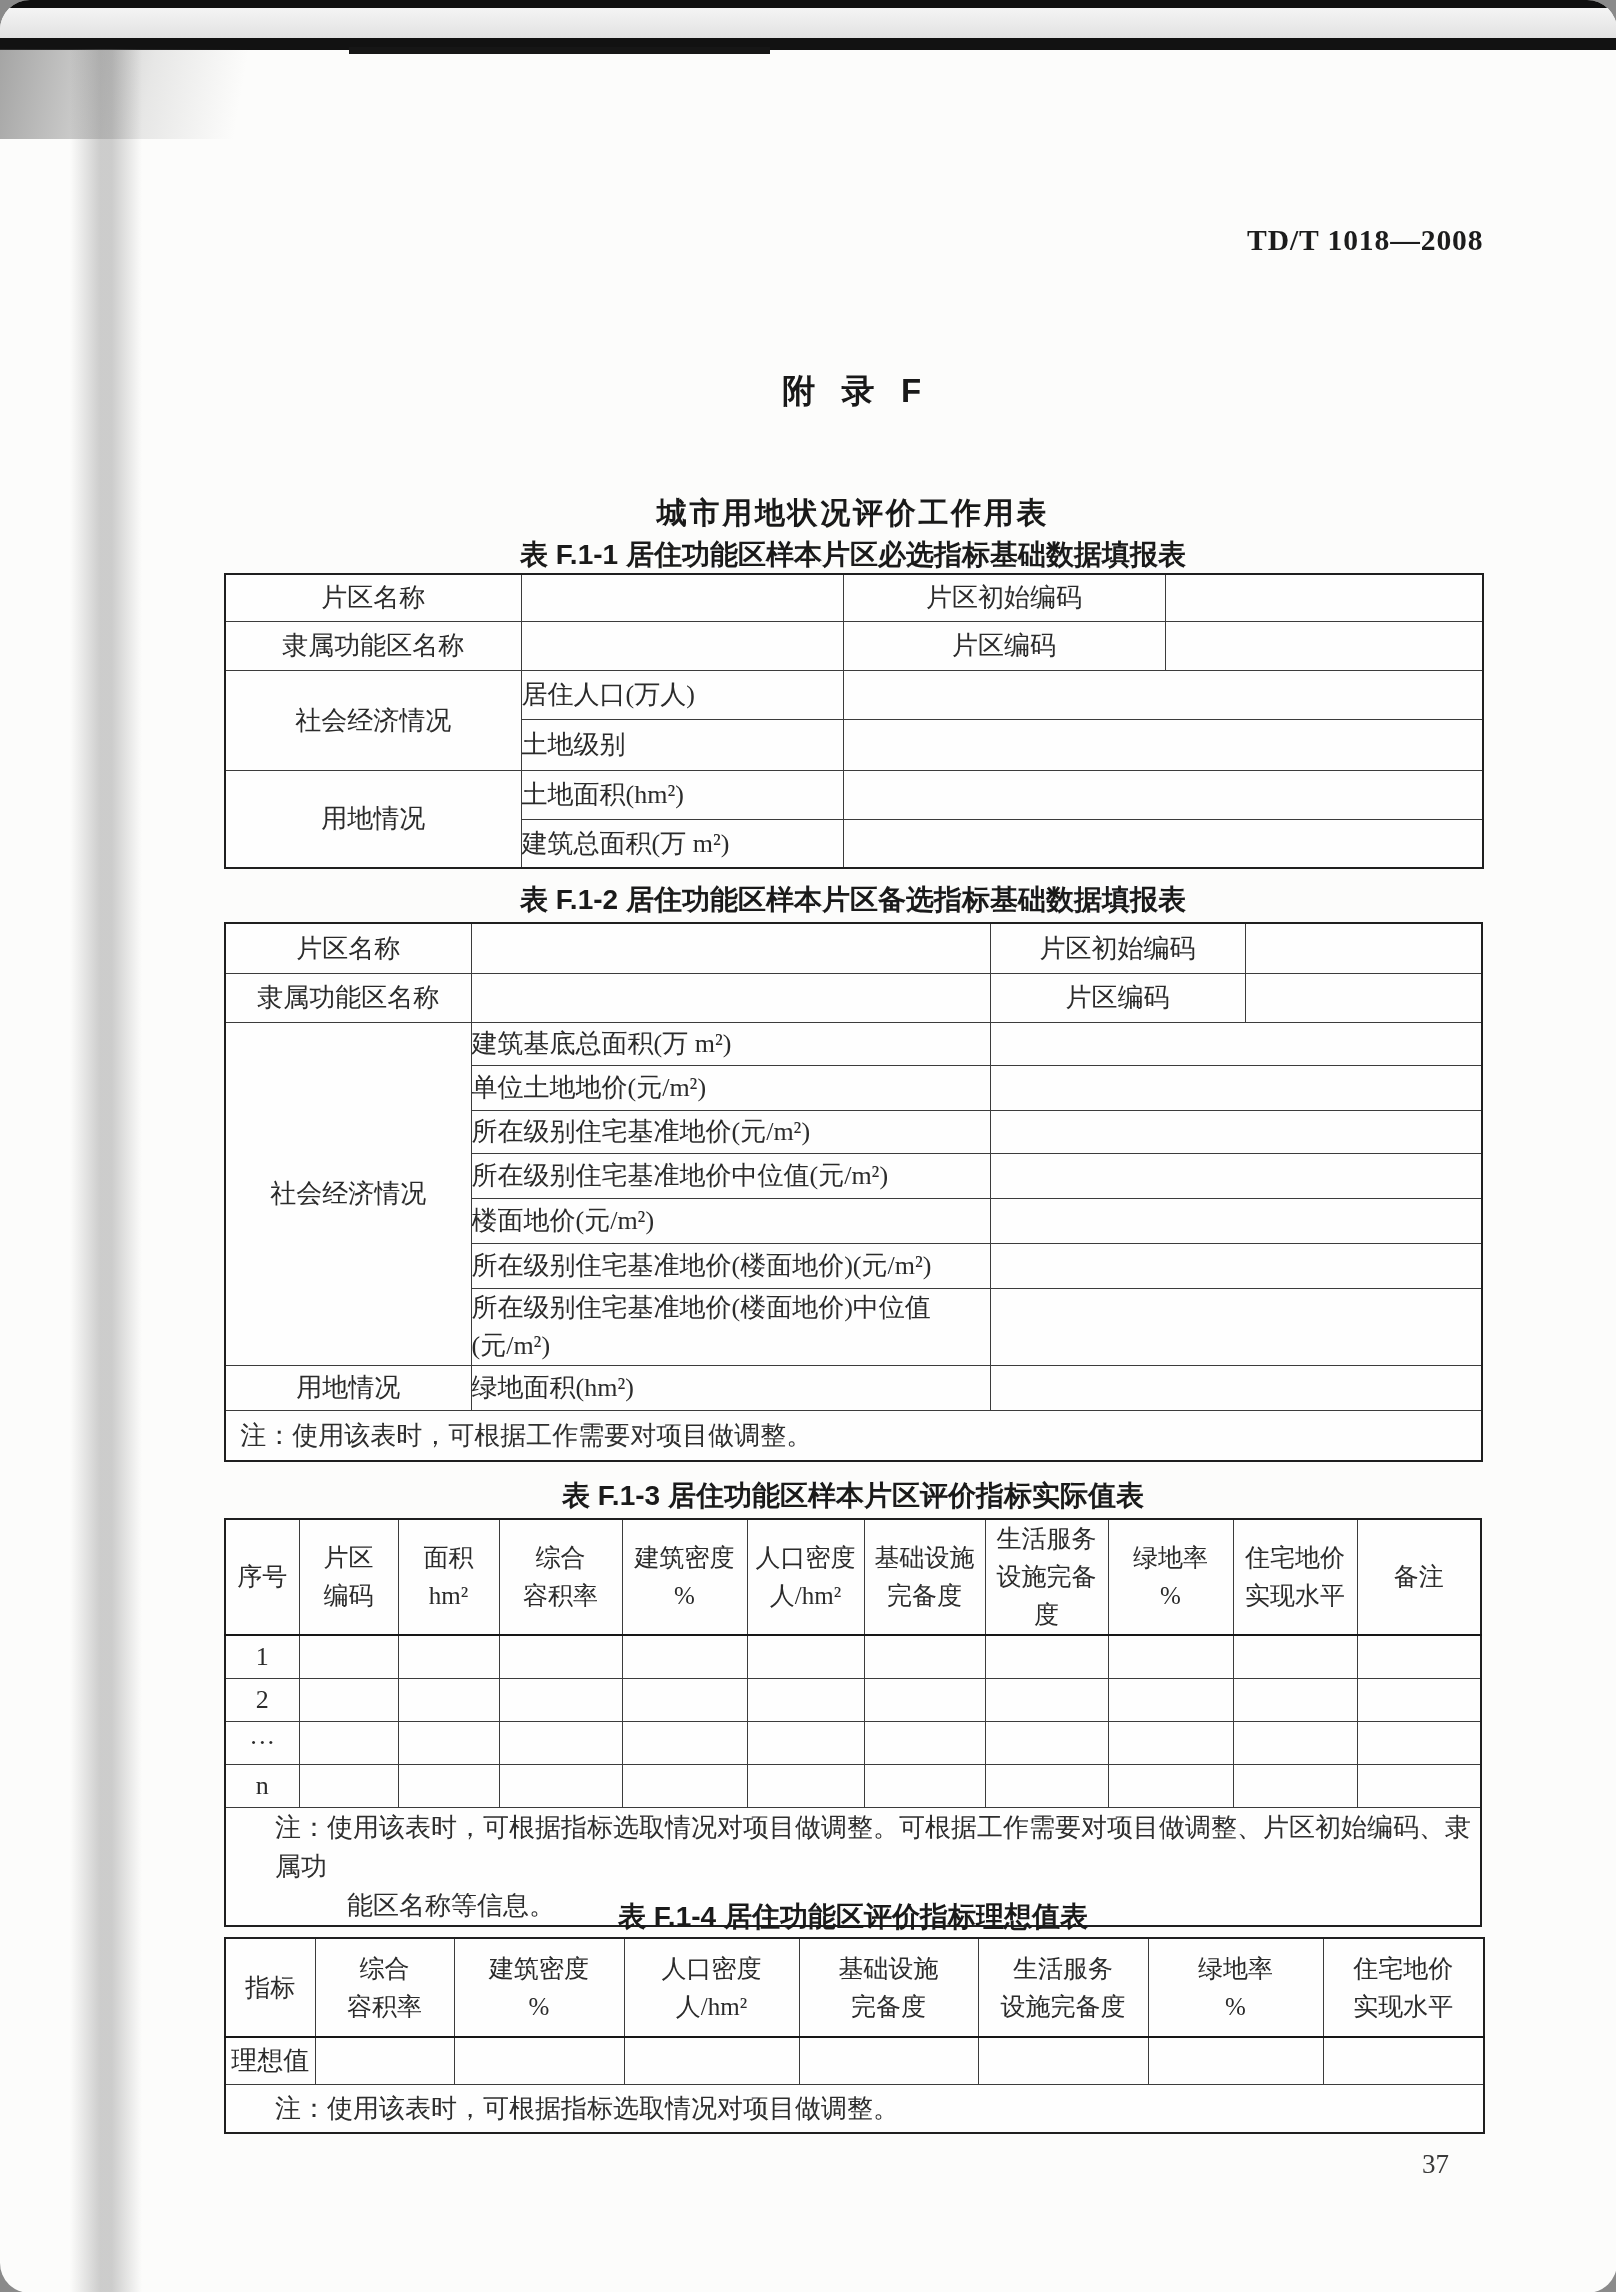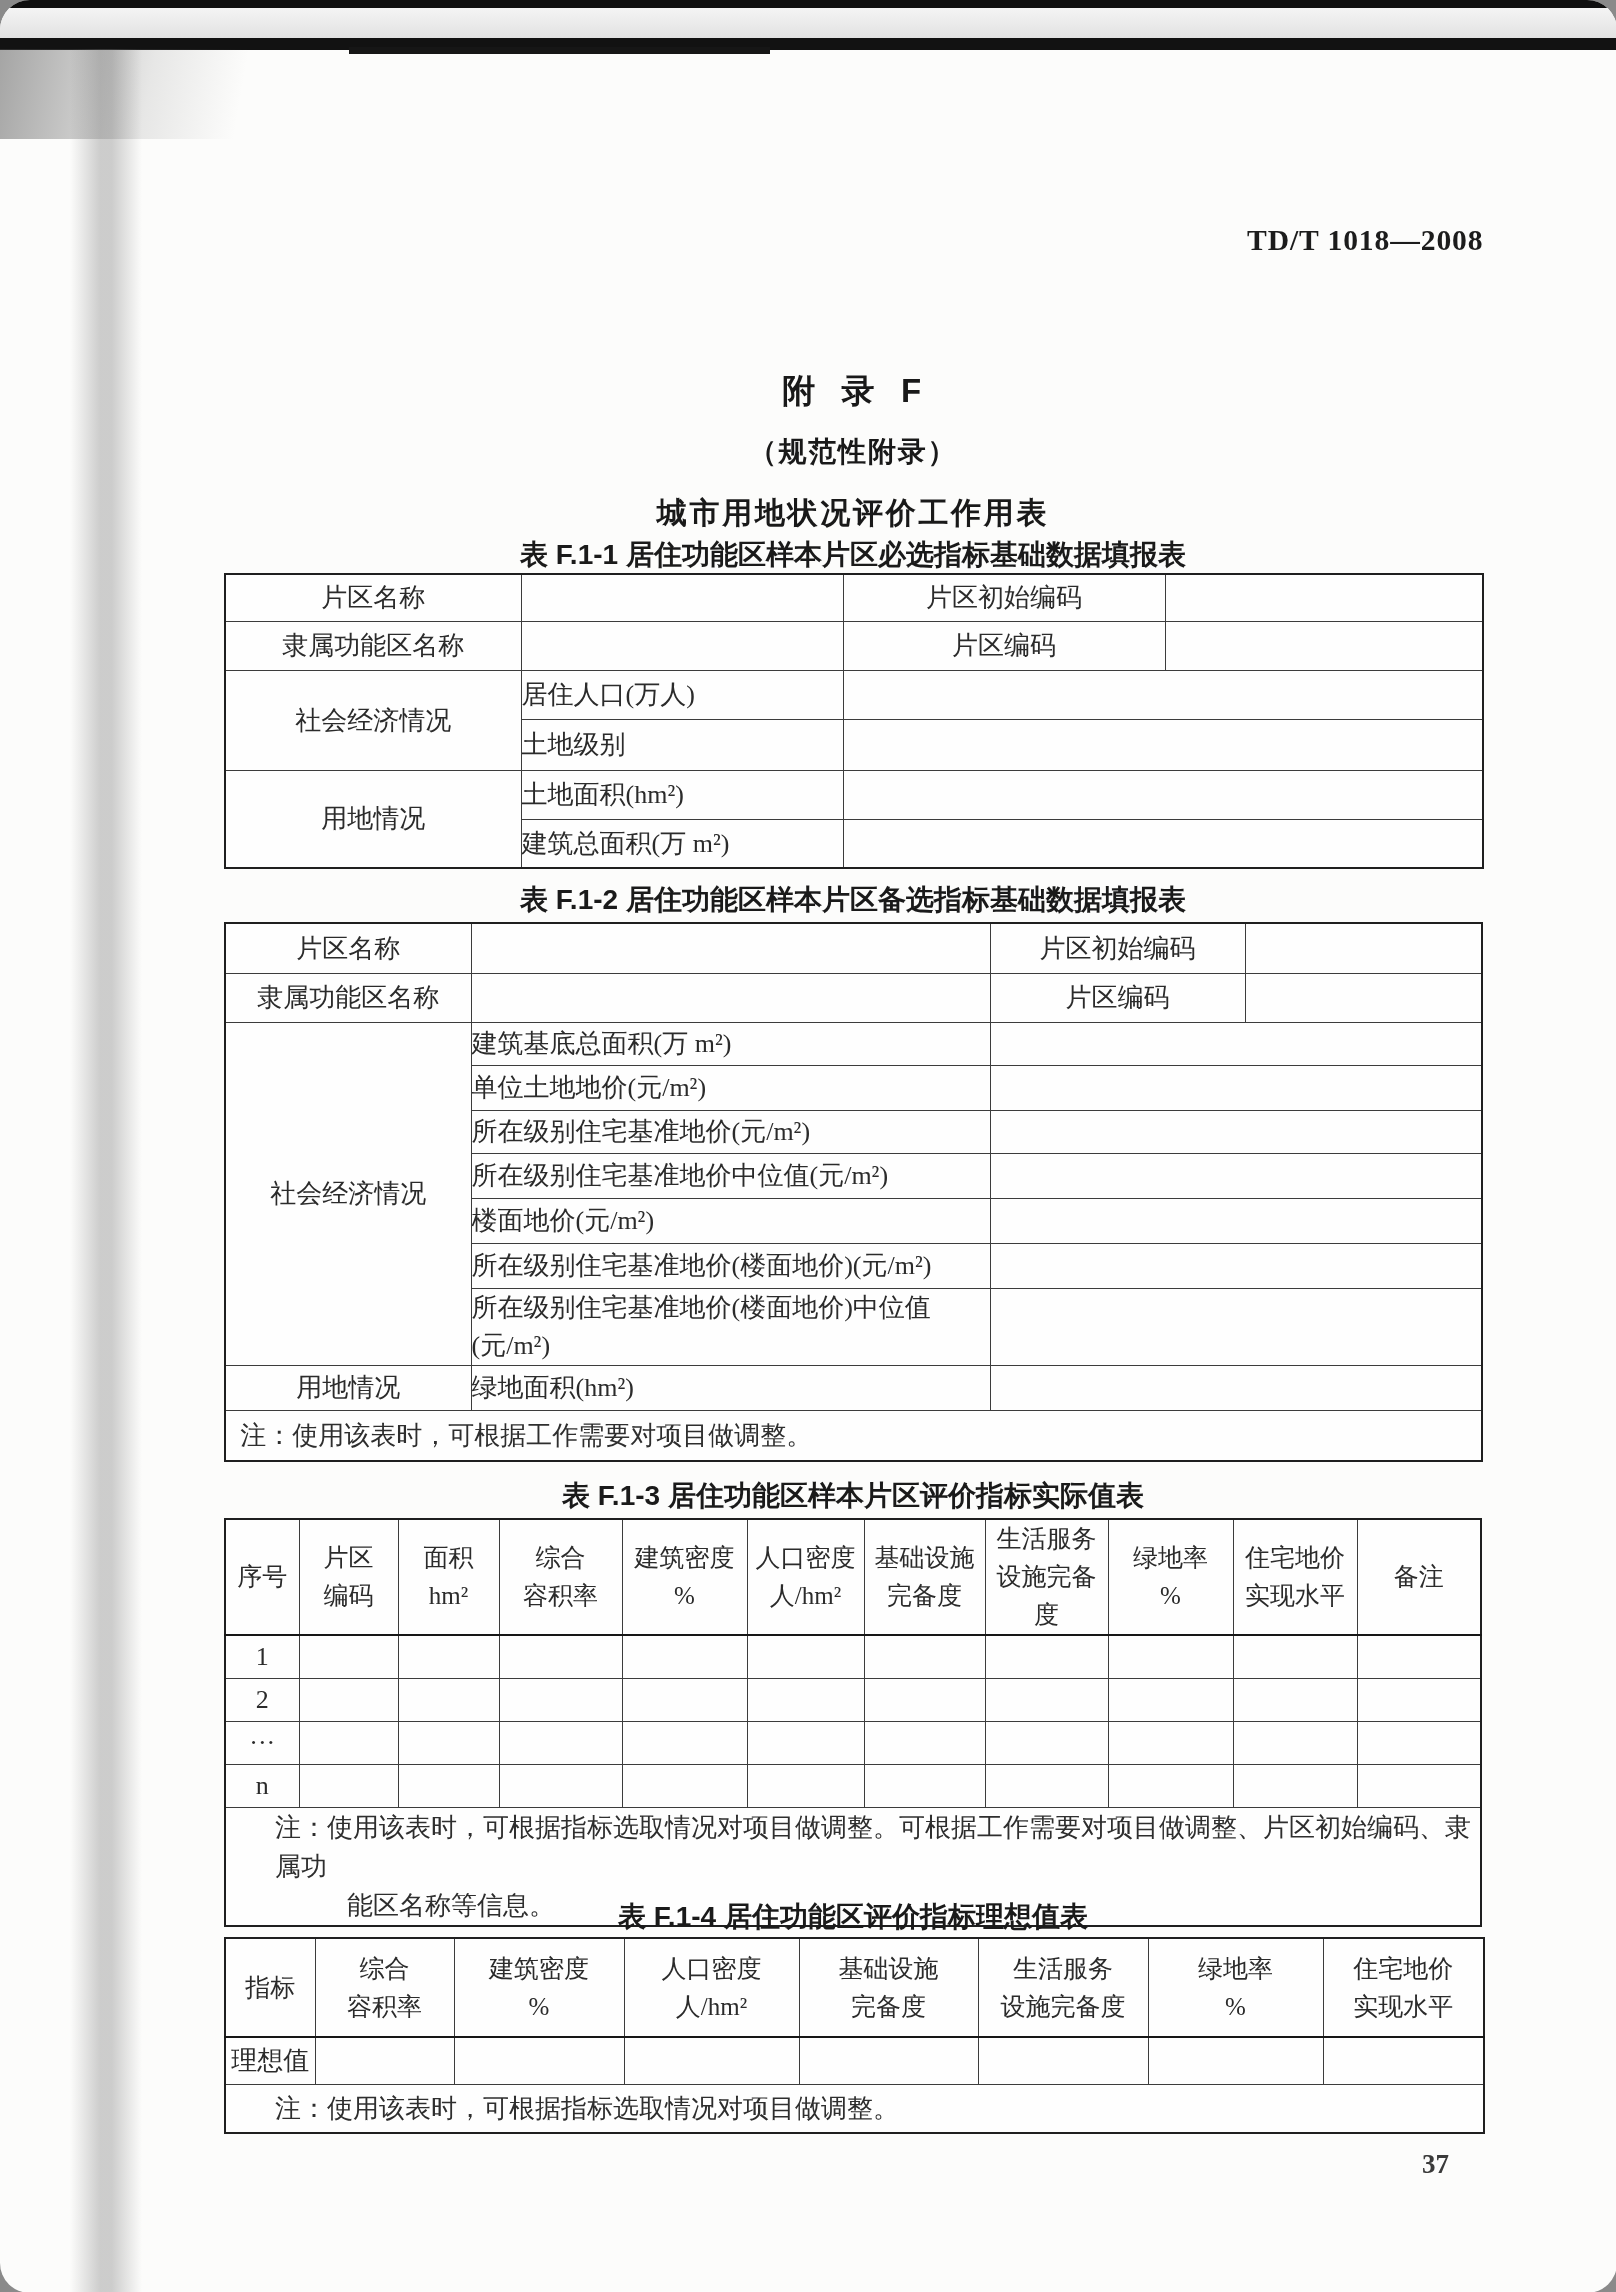--- a/index.html
+++ b/index.html
@@ -26,21 +26,21 @@
   .doc-number{position:absolute;left:1247px;top:224px;font-size:29.6px;font-weight:bold;
     letter-spacing:0.9px;color:#1c1c1c;}
   .ttl{position:absolute;left:224px;width:1258px;text-align:center;
     font-family:"Liberation Sans", sans-serif;font-weight:bold;color:#191919;}
   .ttl-appendix{top:369px;font-size:33px;white-space:pre;letter-spacing:2.7px;}
   .ttl-type{top:433px;font-size:28px;letter-spacing:1.8px;}
   .ttl-subject{top:493px;font-size:30px;letter-spacing:2.7px;}
   .caption{position:absolute;left:224px;width:1258px;text-align:center;
     font-family:"Liberation Sans", sans-serif;font-weight:bold;font-size:28px;color:#1a1a1a;}
   .cap-t1{top:536px;} .cap-t2{top:881px;} .cap-t3{top:1477px;} .cap-t4{top:1898px;}
-  .page-number{position:absolute;left:1422px;top:2149px;font-size:27px;color:#3a3a3a;font-weight:bold;}
+  .page-number{position:absolute;left:1422px;top:2149px;font-size:27px;color:#3a3a3a;}
   
   table.tbl{position:absolute;left:224px;width:1258px;border-collapse:collapse;
     table-layout:fixed;background:#fefefe;border:2.7px solid #1f1f1f;}
   .tbl td,.tbl th{border:1.8px solid #3c3c3c;padding:0;font-weight:normal;
     font-size:26px;color:#2b2b2b;overflow:hidden;}
   .t1-pos{top:573px;} .t2-pos{top:922px;} .t3-pos{top:1518px;} .t4-pos{top:1937px;}
   .c{text-align:center;}
   .l{text-align:left;padding-left:18px;}
   .fade1{color:#6f6f6f;} .fade2{color:#979797;} .fade3{color:#b2b2b2;}
   .head th{vertical-align:middle;}
@@ -57,21 +57,20 @@
 
   <div class="band-top-1"></div>
   <div class="band-top-gray"></div>
   <div class="band-top-2"></div>
   <div class="band-top-blob"></div>
   <div class="corner-smudge"></div>
   <div class="binding-shadow"></div>
 
   <div class="doc-number">TD/T 1018—2008</div>
   <div class="ttl ttl-appendix">附  录  F</div>
-  <div class="ttl ttl-type">（规范性附录）</div>
   <div class="ttl ttl-subject">城市用地状况评价工作用表</div>
 
   <div class="caption cap-t1">表 F.1-1  居住功能区样本片区必选指标基础数据填报表</div>
   <table class="tbl t1-pos">
     <colgroup>
         <col style="width:296px">
         <col style="width:322px">
         <col style="width:322px">
         <col style="width:318px">
       </colgroup>

